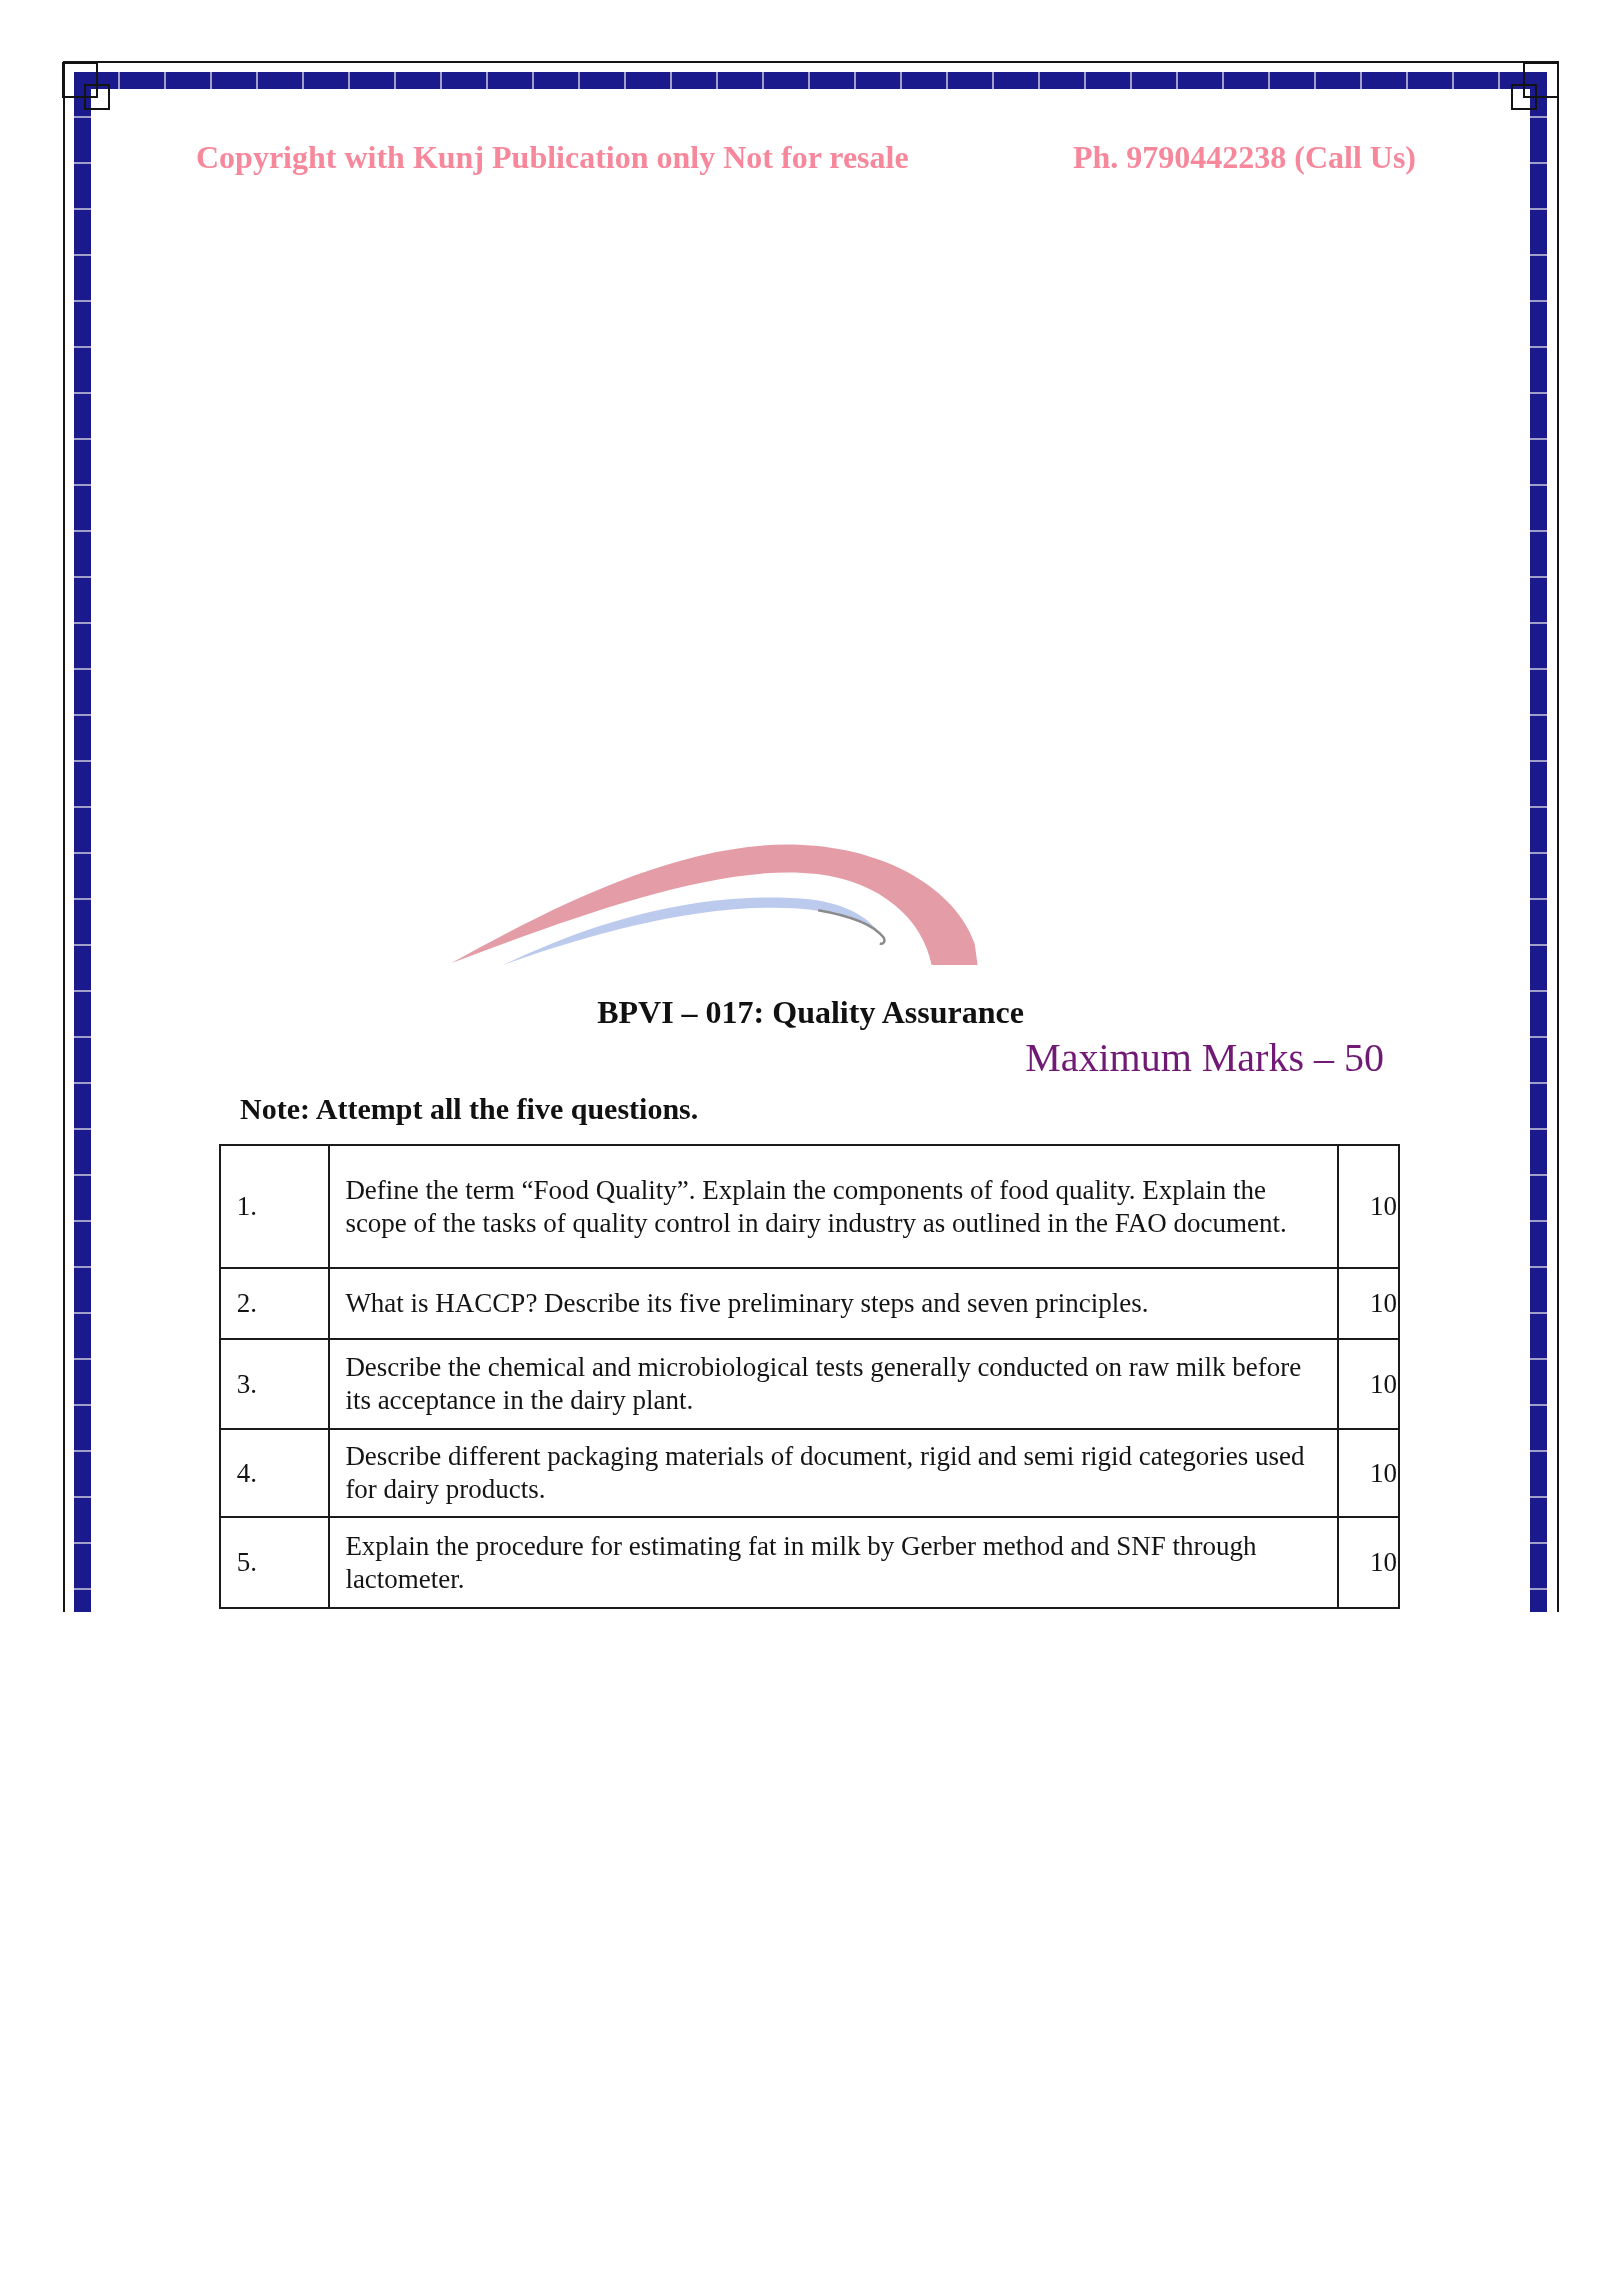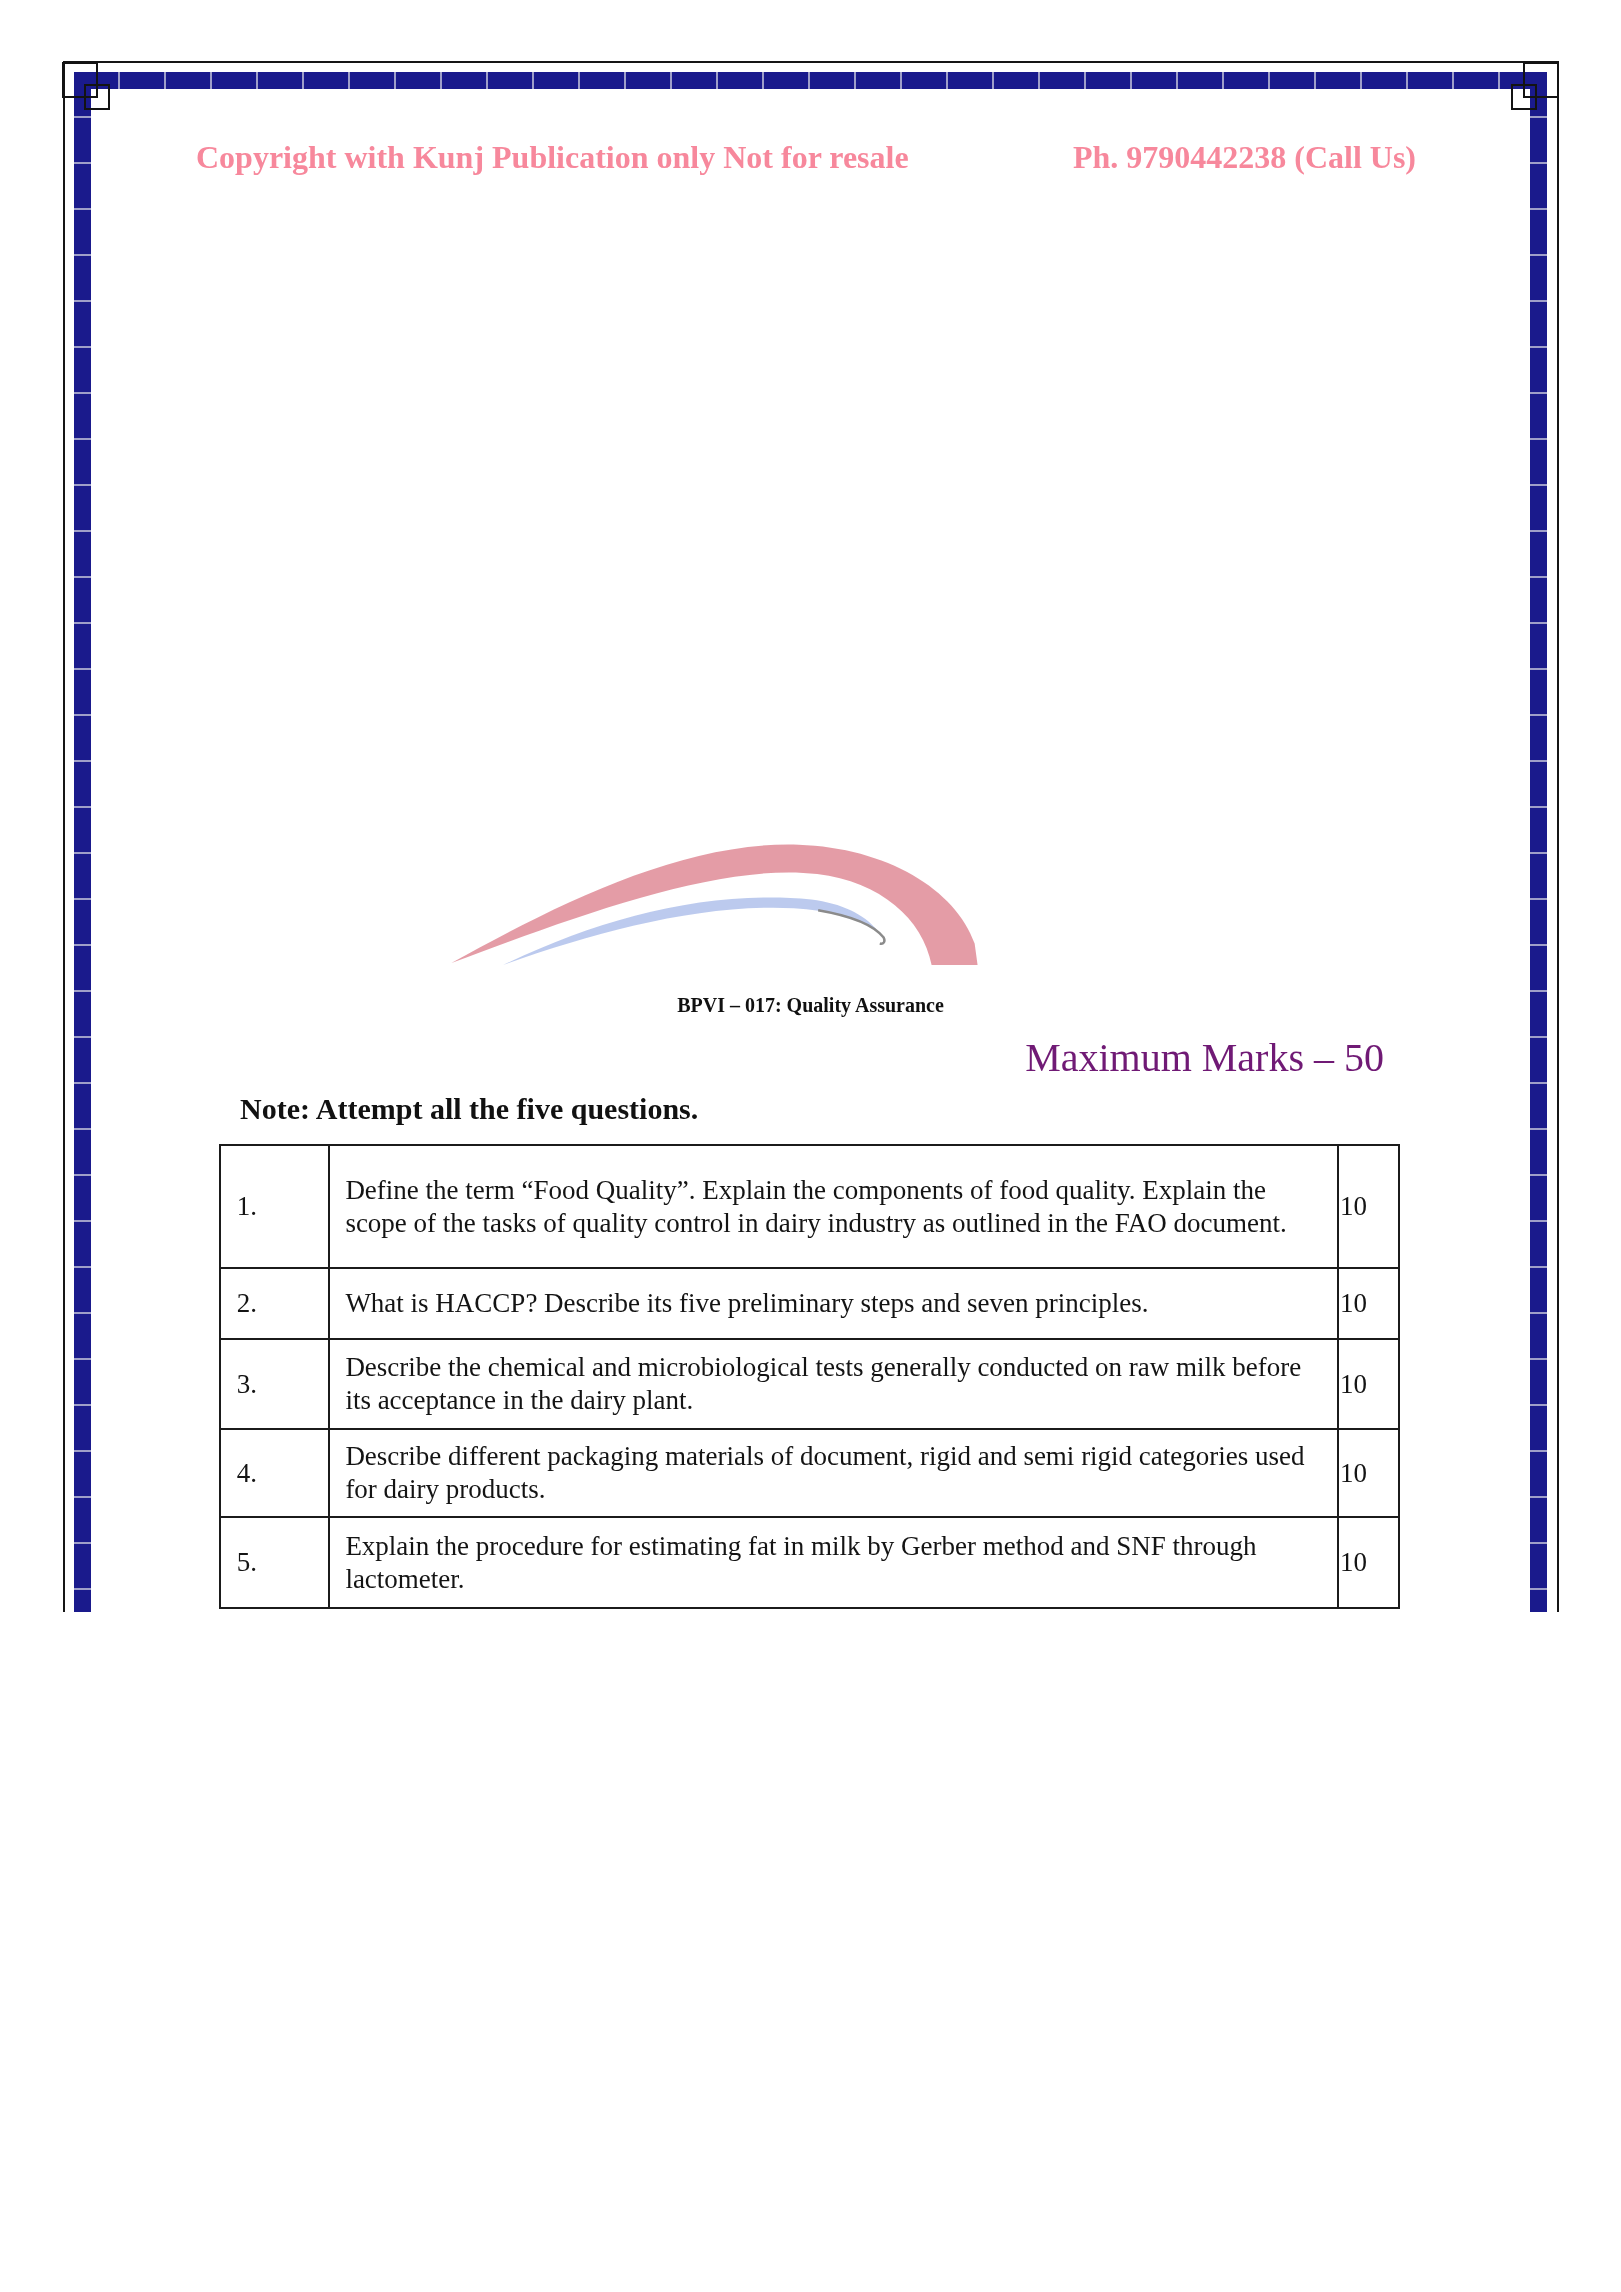--- a/index.html
+++ b/index.html
@@ -44,21 +44,21 @@
     display:flex; justify-content:space-between;
     font-weight:bold; font-size:32px; color:#f7889c; white-space:nowrap;
   }
 
   
   .logo { position:absolute; left:446px; top:831px; width:534px; height:134px; }
 
   
   .doc-title {
     position:absolute; left:0; top:994px; width:100%;
-    text-align:center; font-weight:bold; font-size:20px; color:#111;
+    text-align:center; font-weight:bold; font-size:32px; color:#111;
   }
   .max-marks {
     position:absolute; top:1034px; right:237px;
     font-weight:normal; font-size:40px; color:#701a75;
   }
   .note-line {
     position:absolute; left:240px; top:1070px;
     font-weight:bold; font-size:30px; color:#111;margin-top:22px;
   }
 
@@ -66,21 +66,21 @@
   table.questions {
     position:absolute; left:219px; top:1144px; width:1181px;
     border-collapse:collapse; table-layout:fixed;
   }
   table.questions td {
     border:2.9px solid #1b1b1b; font-size:27px; line-height:33px;
     vertical-align:middle; color:#141414;
   }
   td.qnum  { width:90px;  padding-left:15.7px; }
   td.qtext { padding:7.8px 13.7px 7.8px 15.7px; }
-  td.qmark { width:57px;  text-align:left;margin-left:8px; }
+  td.qmark { width:57px;  text-align:right;margin-left:8px; }
   tr.r1 { height:123px; } tr.r2 { height:71px; } tr.r3 { height:90px; }
   tr.r4 { height:88px; }  tr.r5 { height:91px; }
 
   
   .footer-rule {
     position:absolute; left:200px; top:2116px; width:1223px; height:2px;
     background:#cccccc;
   }
   .footer-text {
     position:absolute; left:202px; top:2131px; font-size:26.5px;

